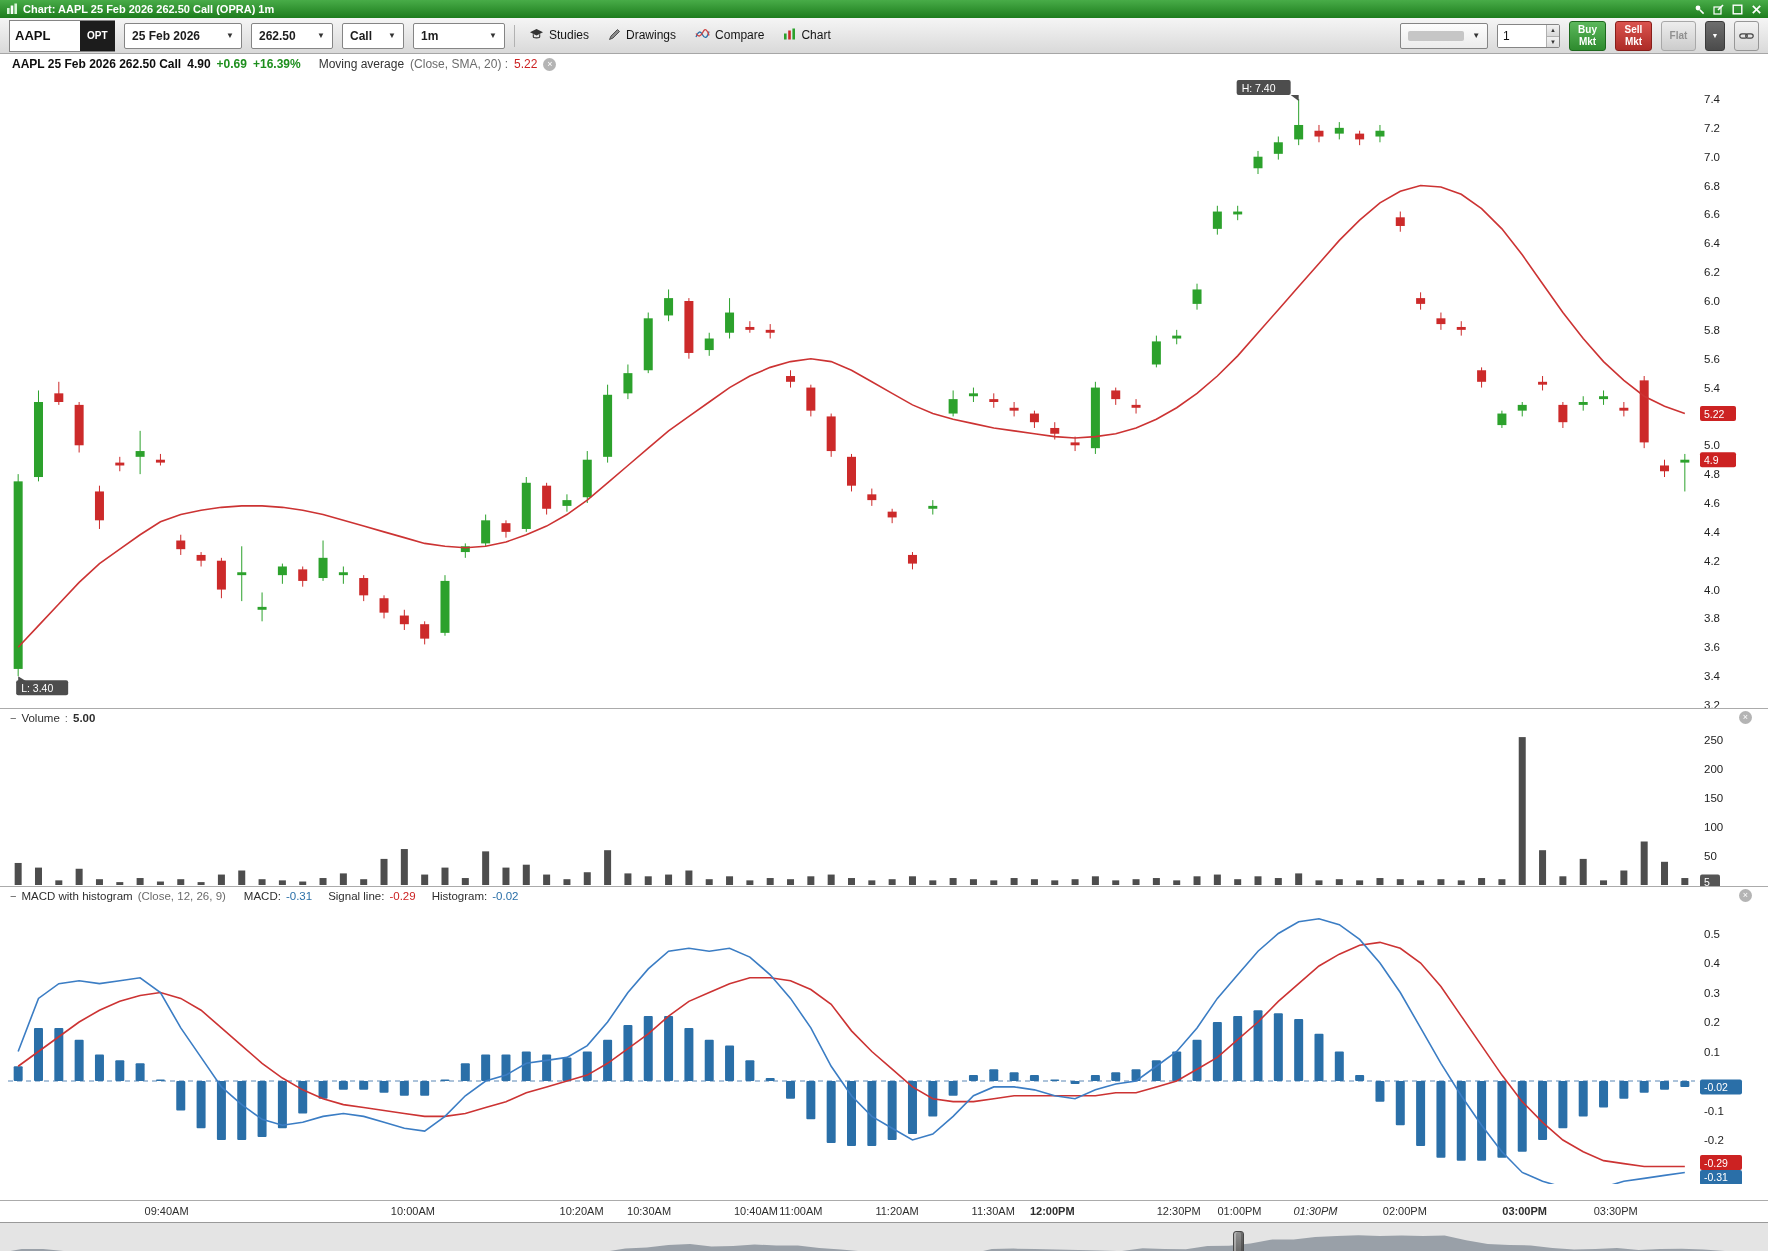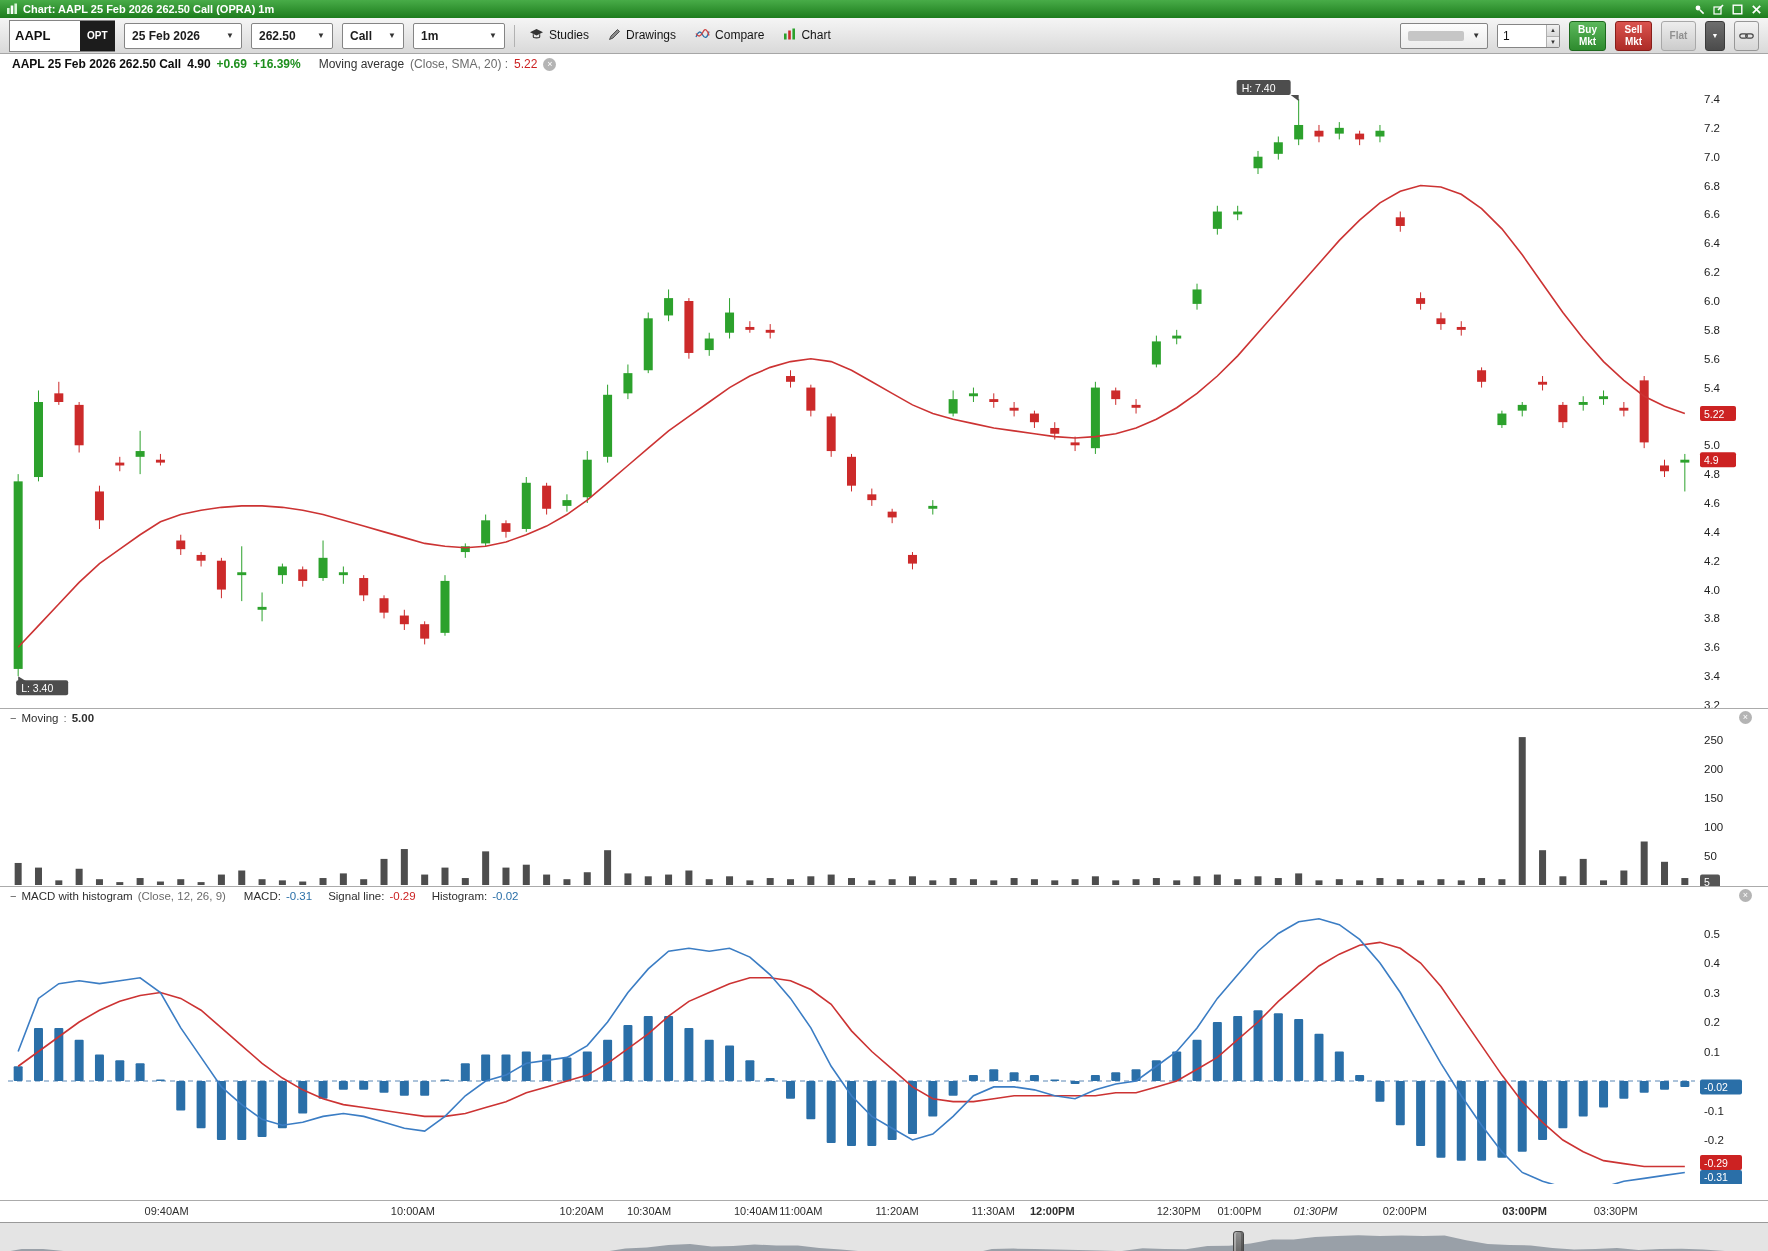--- a/index.html
+++ b/index.html
@@ -385,21 +385,21 @@
         <rect x="16.162650602409638" y="606.1428571428571" width="52" height="15" rx="2" fill="#4d4d4d"></rect>
         <text x="21.162650602409638" y="617.6428571428571" fill="#fff" font-size="10.5">L: 3.40</text>
         <rect x="1700" y="332.0428571428572" width="36" height="15" rx="2" fill="#cc2222"></rect>
         <text x="1704" y="343.5428571428572" fill="#fff" font-size="10.5">5.22</text>
         <rect x="1700" y="378.2142857142857" width="36" height="15" rx="2" fill="#cc2222"></rect>
         <text x="1704" y="389.7142857142857" fill="#fff" font-size="10.5">4.9</text>
       </svg>
 
     <div class="panel-header">
       <span class="collapse">−</span>
-      <span>Moving</span>
+      <span>Volume</span>
       <span class="gray">:</span>
       <span class="bold">5.00</span>
       <span class="circle-x ph-x">×</span>
     </div>
     <svg id="volChart" class="chart" width="1768" height="160">
         <text x="1704" y="18" fill="#222222" font-size="11.5">250</text>
         <text x="1704" y="47.000000000000014" fill="#222222" font-size="11.5">200</text>
         <text x="1704" y="76" fill="#222222" font-size="11.5">150</text>
         <text x="1704" y="105" fill="#222222" font-size="11.5">100</text>
         <text x="1704" y="134" fill="#222222" font-size="11.5">50</text>

